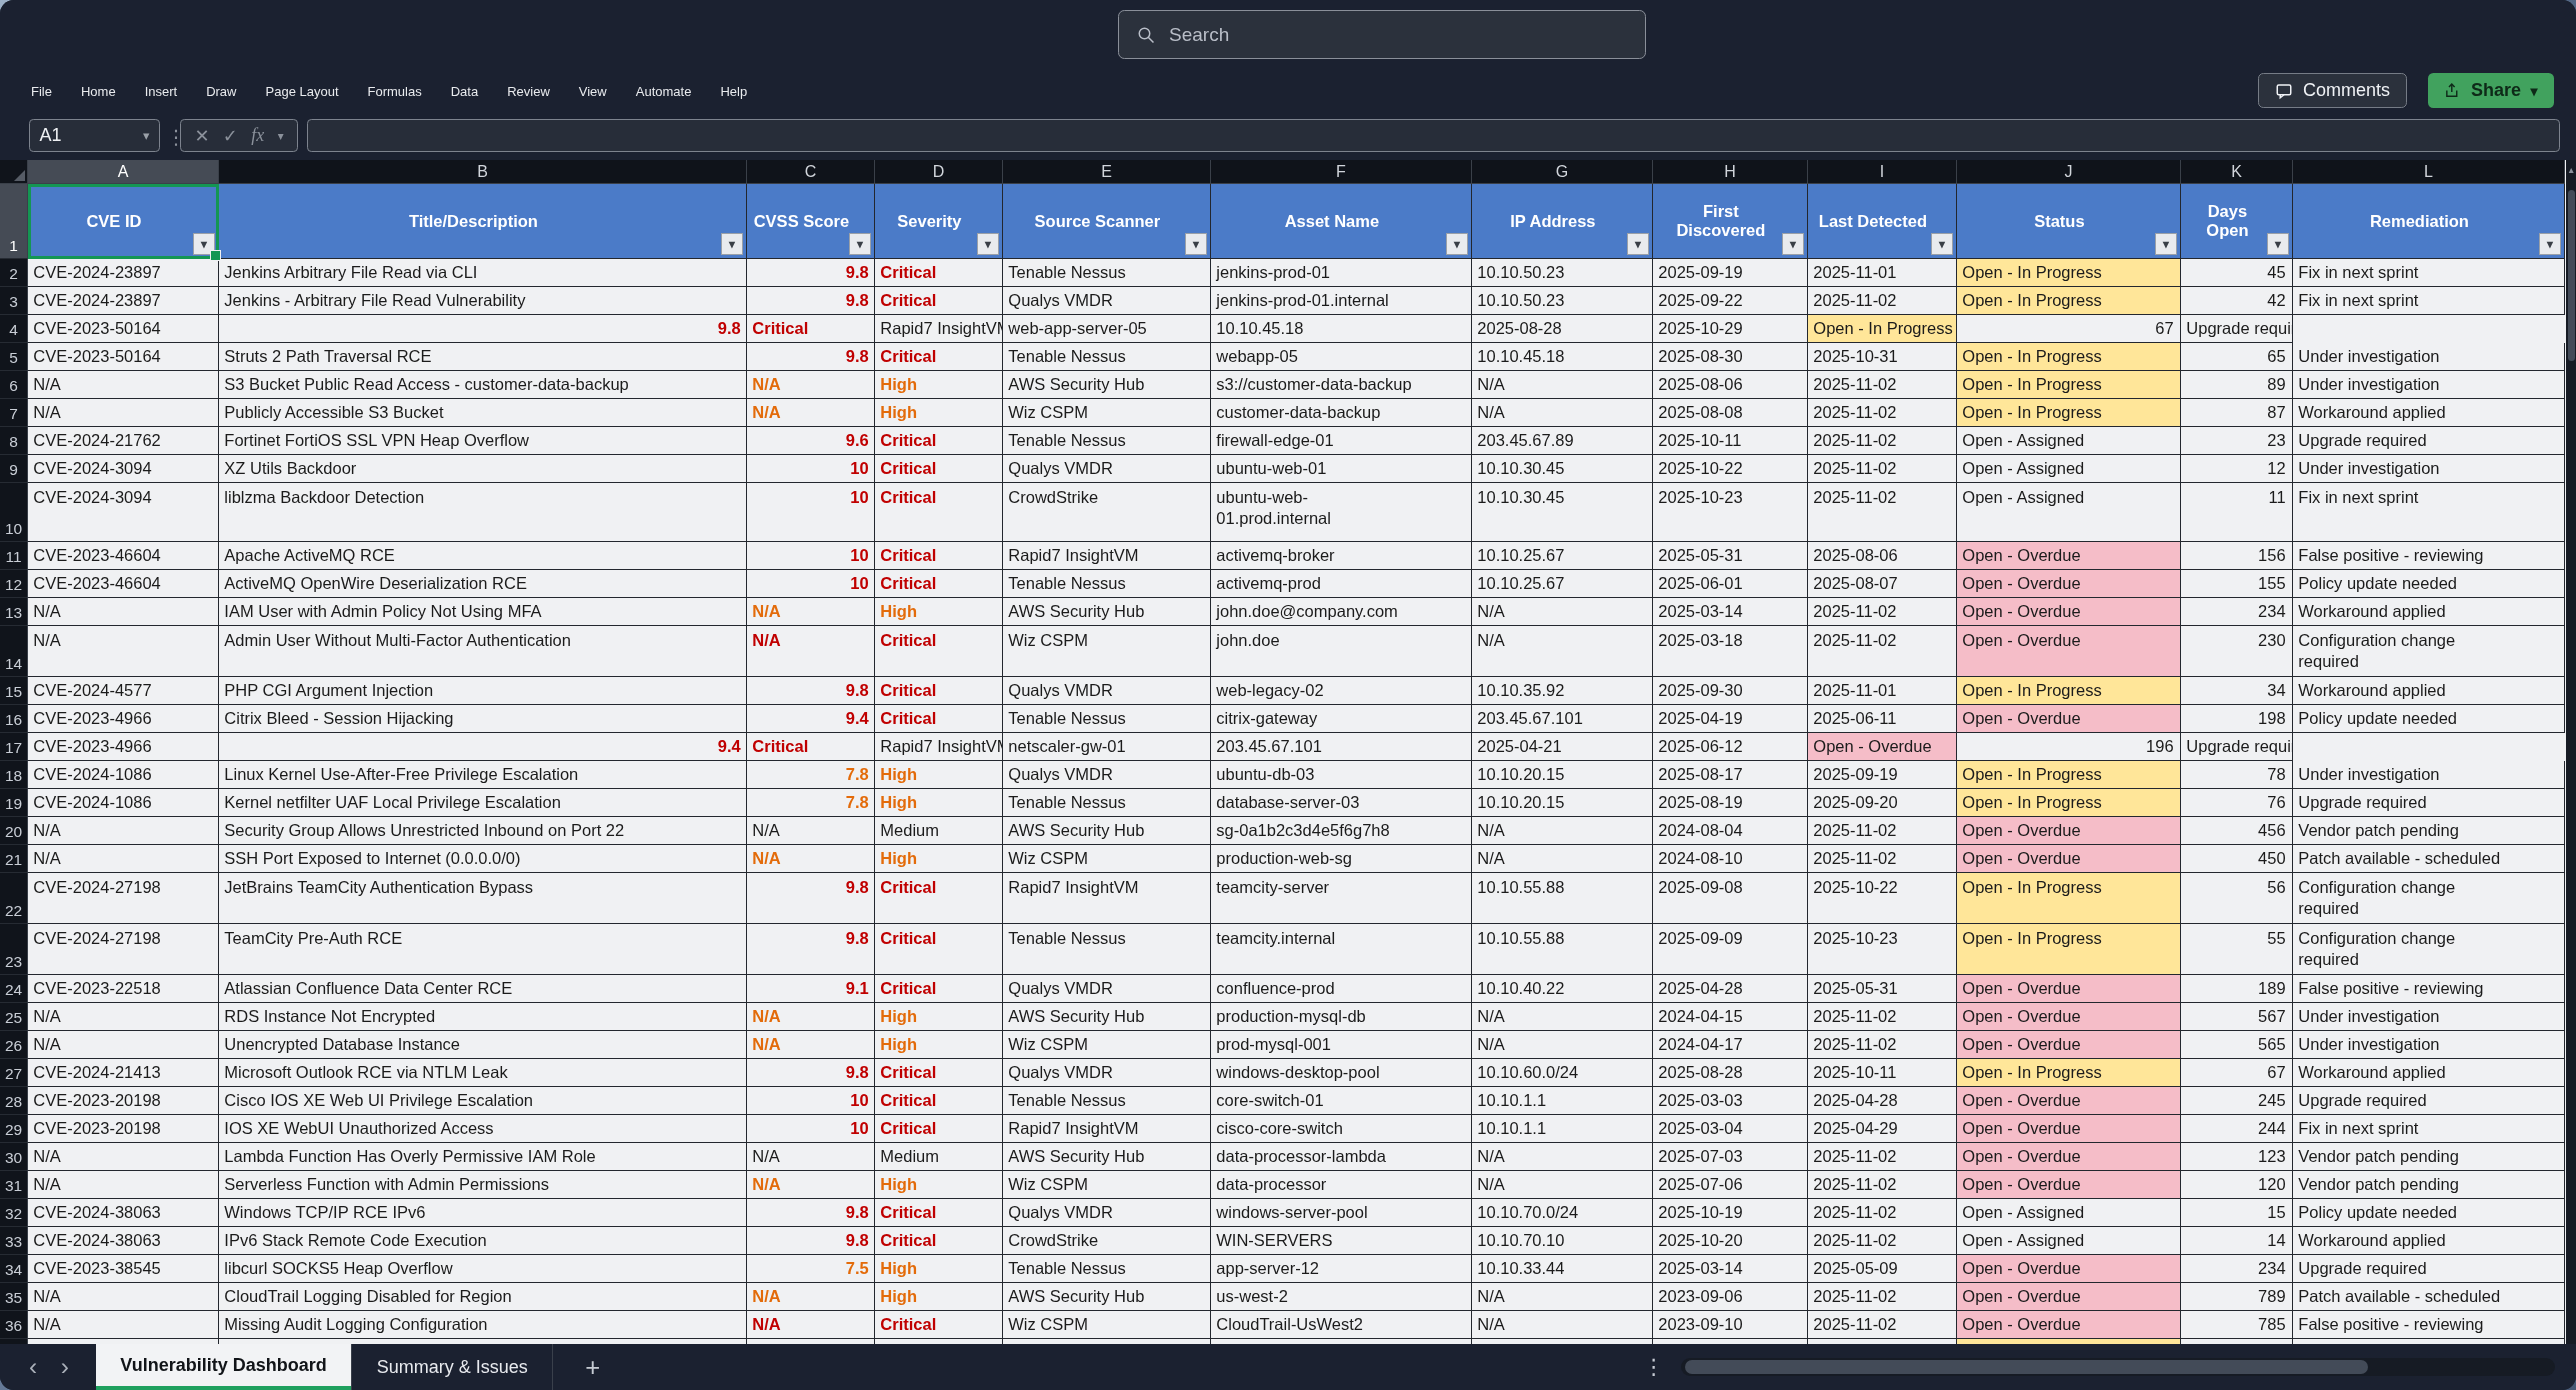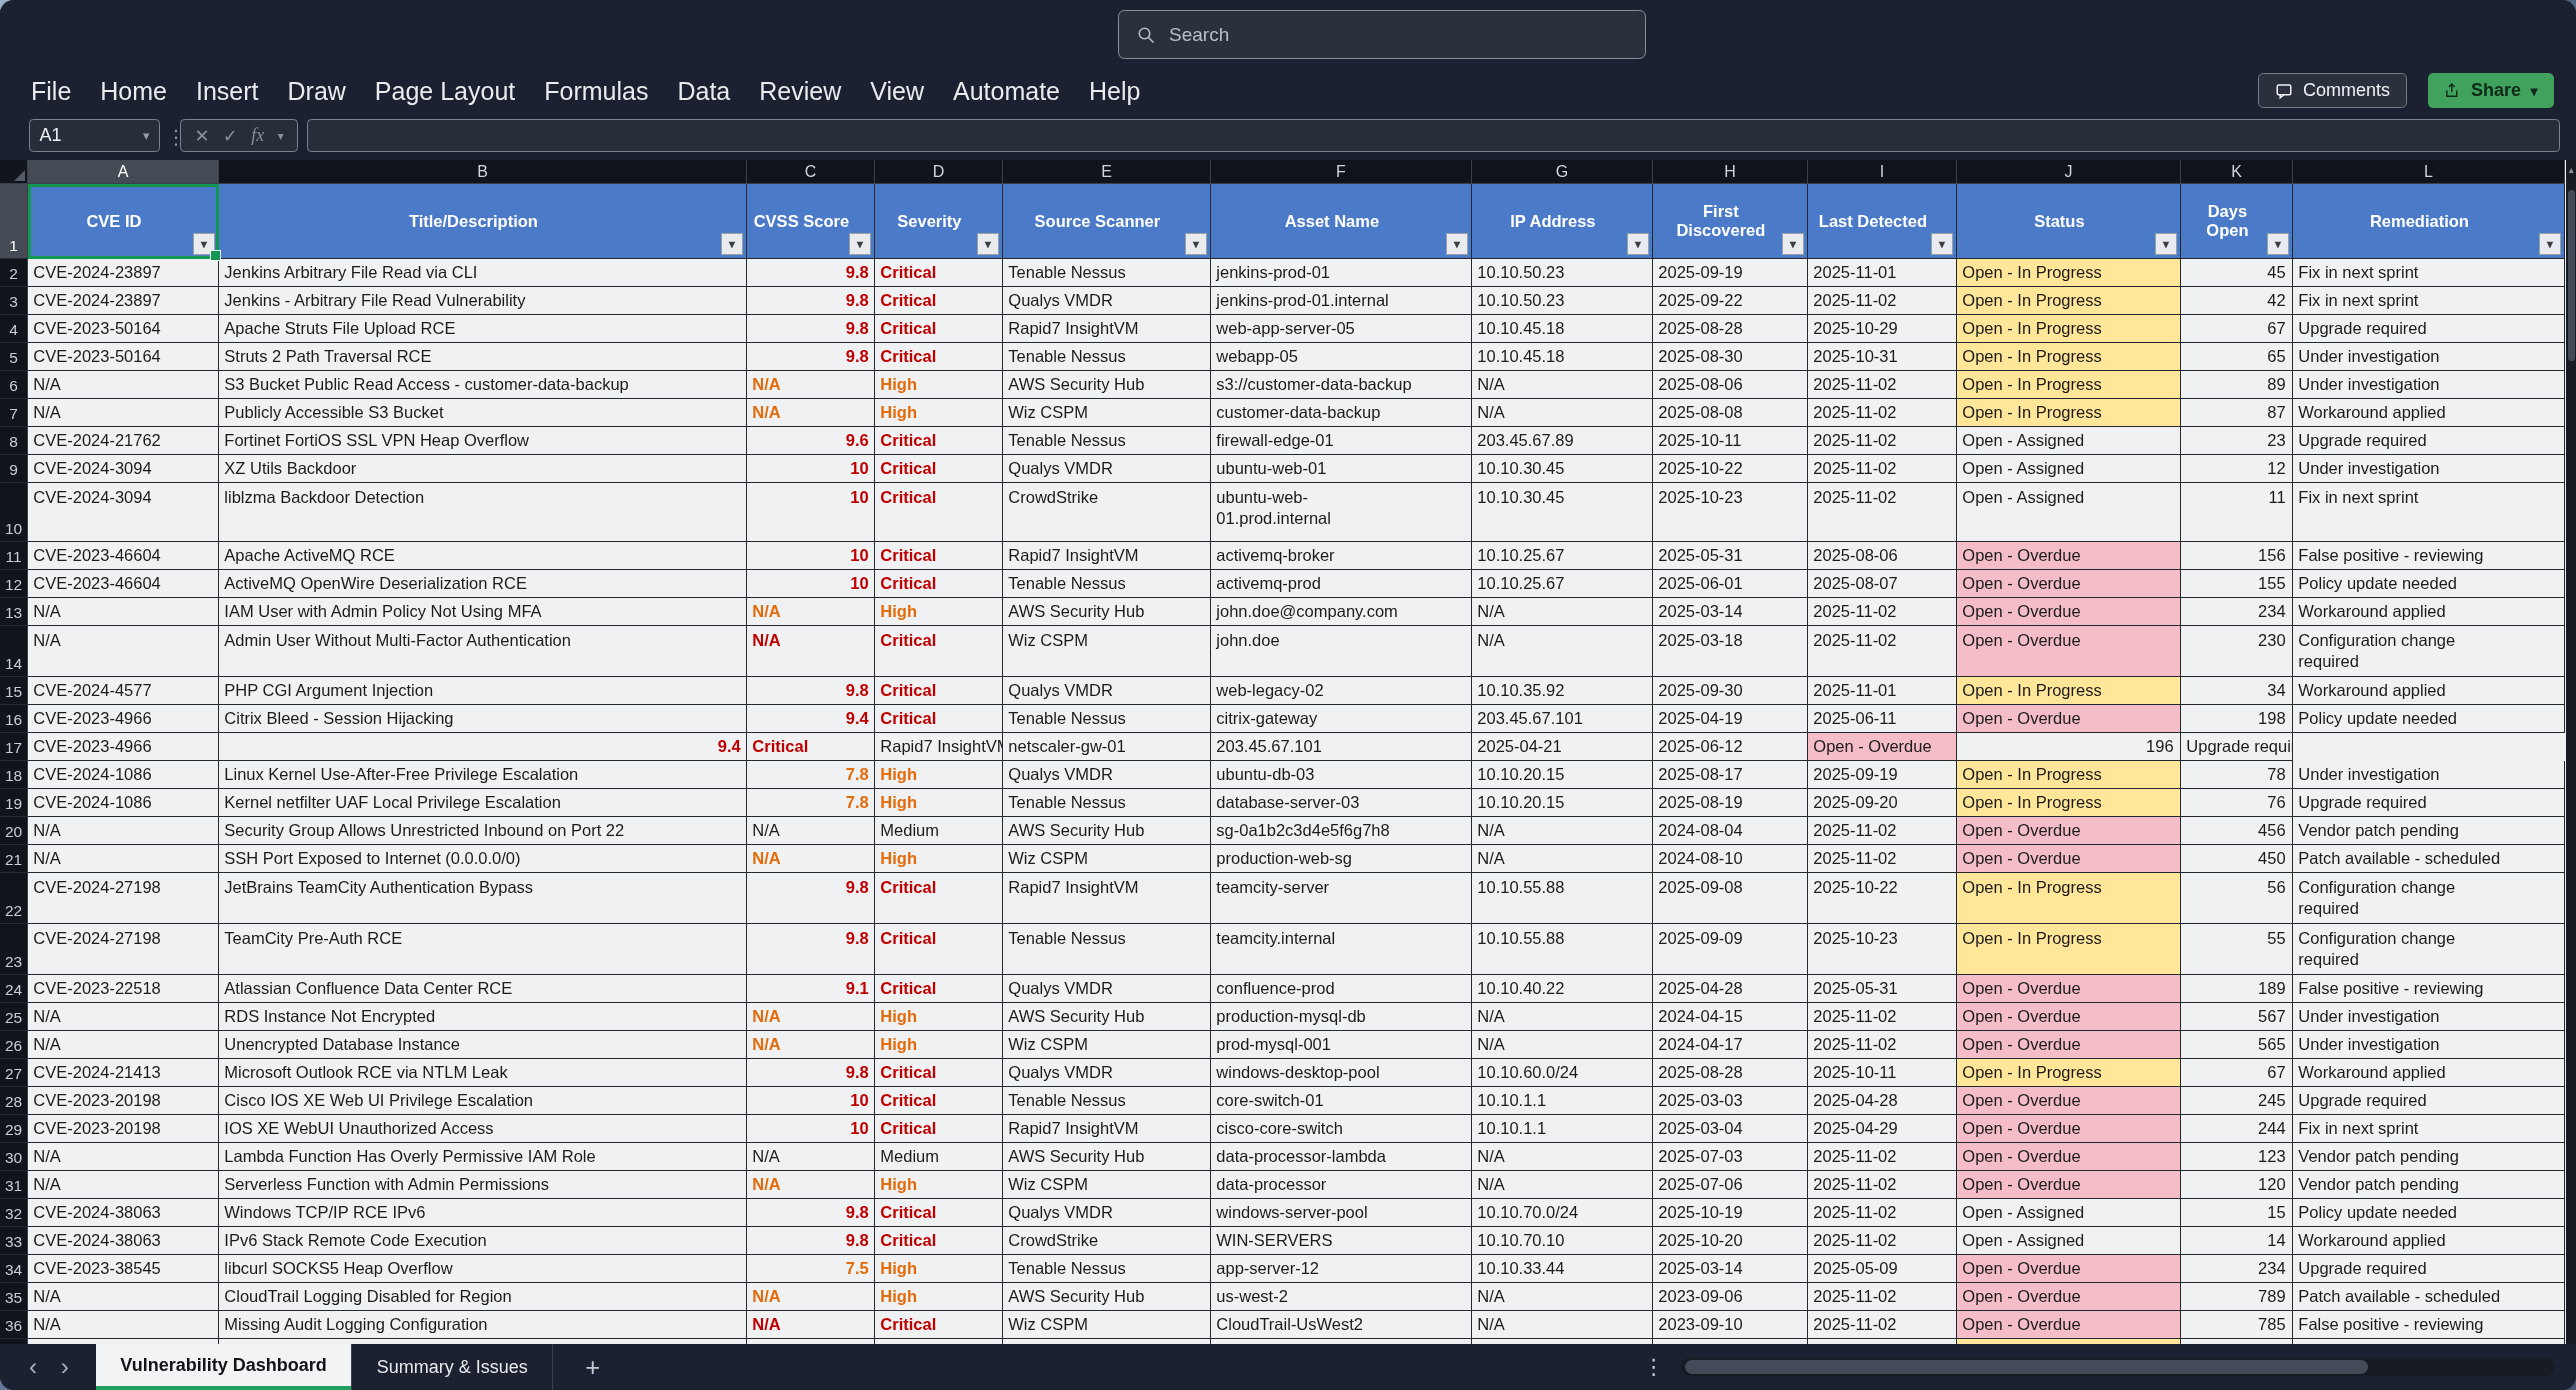--- a/index.html
+++ b/index.html
@@ -17,21 +17,21 @@
   .titlebar{position:absolute;left:0;top:0;width:100%;height:69px;background:#1b2130;}
   .searchbox{
     position:absolute;left:1118px;top:10px;width:528px;height:49px;box-sizing:border-box;
     background:#2b313c;border:1.6px solid #8a8f99;border-radius:6.4px;
     display:flex;align-items:center;gap:14px;padding:0 18px;color:#b9bec8;font-size:19px;
   }
   .searchbox svg{flex:0 0 auto;}
   
   .menurow{position:absolute;left:0;top:69px;width:100%;height:44px;background:#1b2130;display:flex;align-items:center;}
   .menu{display:flex;gap:29px;padding-left:31px;}
-  .menu .mi{color:#e9ebee;font-size:25px;cursor:default;}
+  .menu .mi{color:#e9ebee;font-size:13px;cursor:default;}
   .chrome-btns{position:absolute;right:22.4px;top:4.3px;display:flex;gap:21.3px;align-items:center;margin-left:32px;}
   .btn-comments{
     display:flex;align-items:center;gap:9.6px;height:35px;padding:0 16px;box-sizing:border-box;
     background:#2b313c;border:1.6px solid #767c86;border-radius:5.3px;color:#f0f2f5;font-size:18px;
   }
   .btn-share{
     display:flex;align-items:center;gap:9.6px;height:35px;padding:0 16px;box-sizing:border-box;
     background:#41a25e;border-radius:5.3px;color:#0e2a18;font-size:18px;font-weight:bold;
   }
   .btn-share .chev{font-size:14px;}
@@ -285,21 +285,20 @@
           <div class="cell c-ip">10.10.50.23</div>
           <div class="cell c-fd">2025-09-22</div>
           <div class="cell c-ld">2025-11-02</div>
           <div class="cell c-status st-y">Open - In Progress</div>
           <div class="cell c-days num">42</div>
           <div class="cell c-rem">Fix in next sprint</div>
         </div>
         <div class="grid-row normal" style="height: 28px;">
           <div class="g">4</div>
           <div class="cell c-cve">CVE-2023-50164</div>
-          <div class="cell c-title">Apache Struts File Upload RCE</div>
           <div class="cell c-cvss v-r">9.8</div>
           <div class="cell c-sev v-r">Critical</div>
           <div class="cell c-scan">Rapid7 InsightVM</div>
           <div class="cell c-asset">web-app-server-05</div>
           <div class="cell c-ip">10.10.45.18</div>
           <div class="cell c-fd">2025-08-28</div>
           <div class="cell c-ld">2025-10-29</div>
           <div class="cell c-status st-y">Open - In Progress</div>
           <div class="cell c-days num">67</div>
           <div class="cell c-rem">Upgrade required</div>

